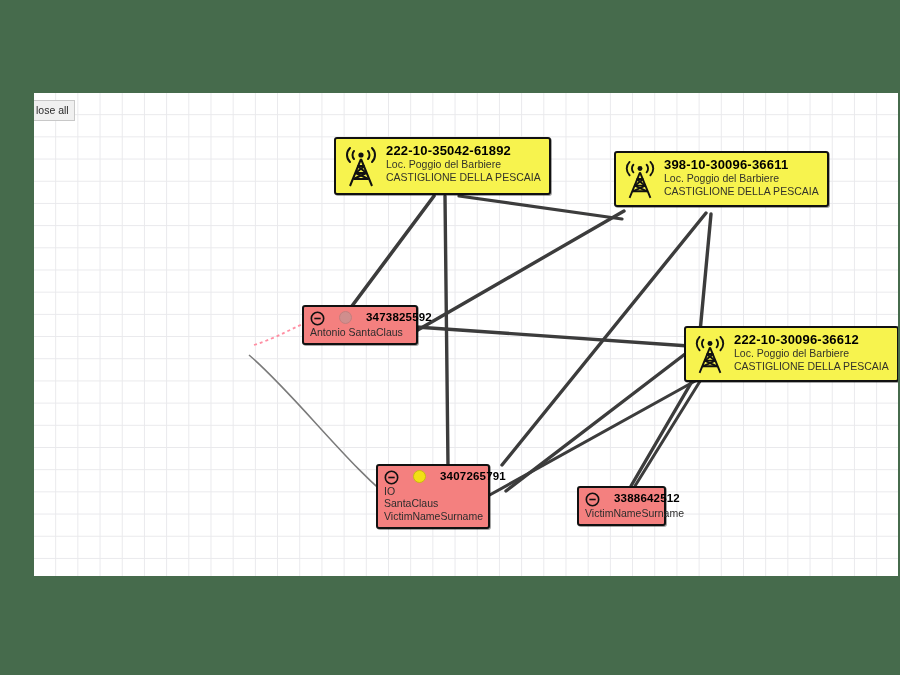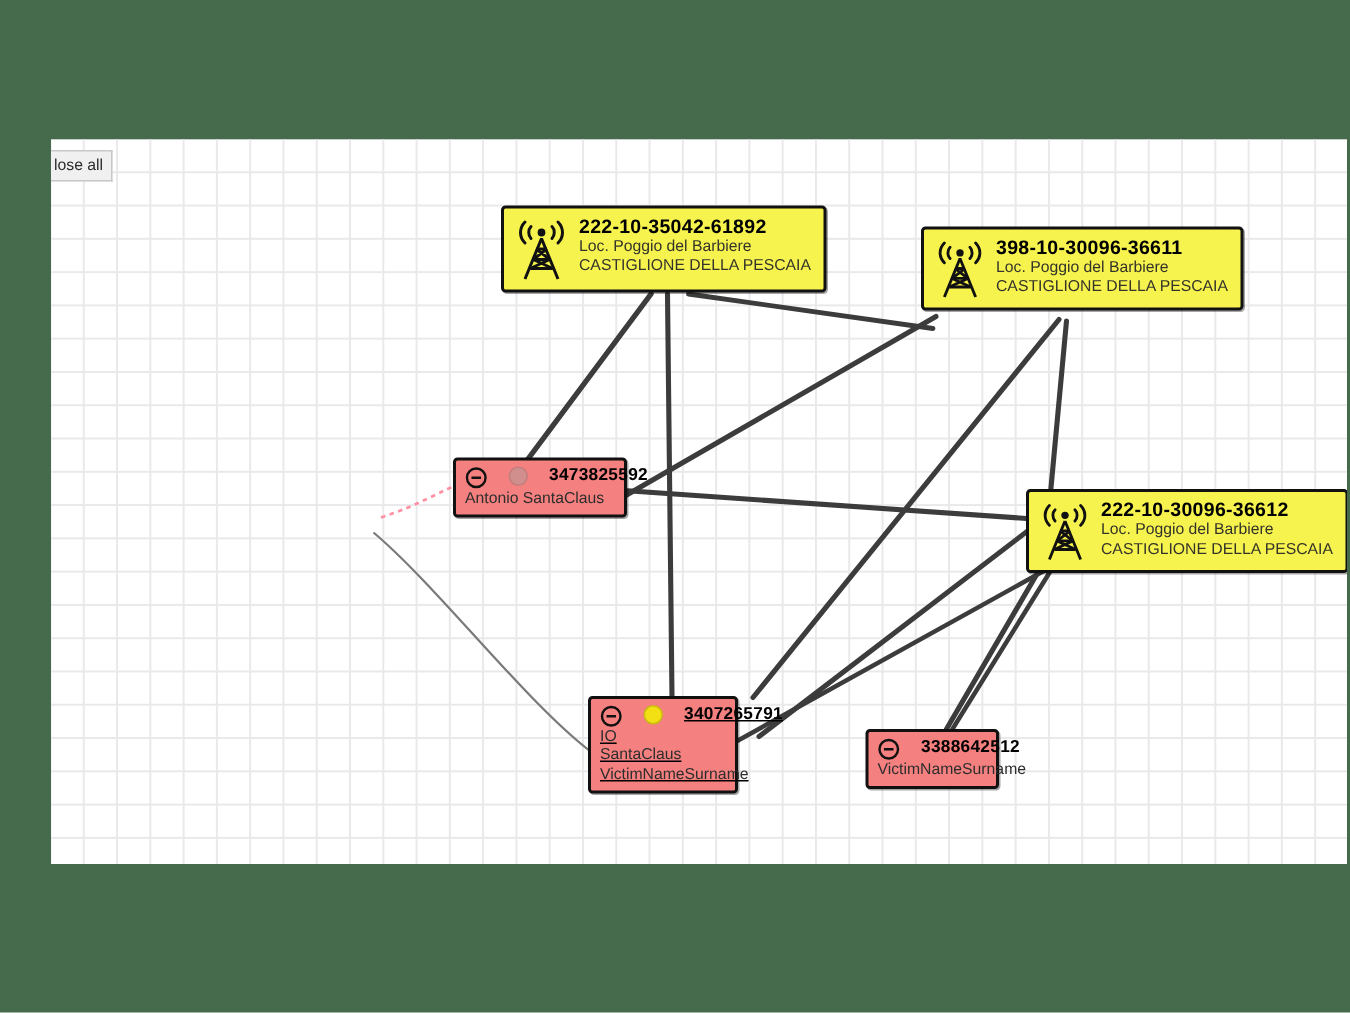--- a/index.html
+++ b/index.html
@@ -209,21 +209,21 @@
               <line x1="4.6" y1="8" x2="11.4" y2="8" stroke="#111" stroke-width="1.7"></line>
             </svg>
           </span>
           <span class="dot muted"></span>
           <span class="title">3473825592</span>
         </span>
         <span class="sub">Antonio SantaClaus</span>
       </span>
     </div>
 
-    <div class="node phone" style="left:358px;top:371px;width:100px;text-decoration:underline;">
+    <div class="node phone" style="left:342px;top:371px;width:114px;">
       <span class="body" style="width:100%;">
         <span class="hdr">
           <span>
             <svg width="15" height="15" viewBox="0 0 16 16" aria-hidden="true">
               <circle cx="8" cy="8" r="6.6" fill="none" stroke="#111" stroke-width="1.7"></circle>
               <line x1="4.6" y1="8" x2="11.4" y2="8" stroke="#111" stroke-width="1.7"></line>
             </svg>
           </span>
           <span class="dot yellow"></span>
           <span class="title">3407265791</span>

